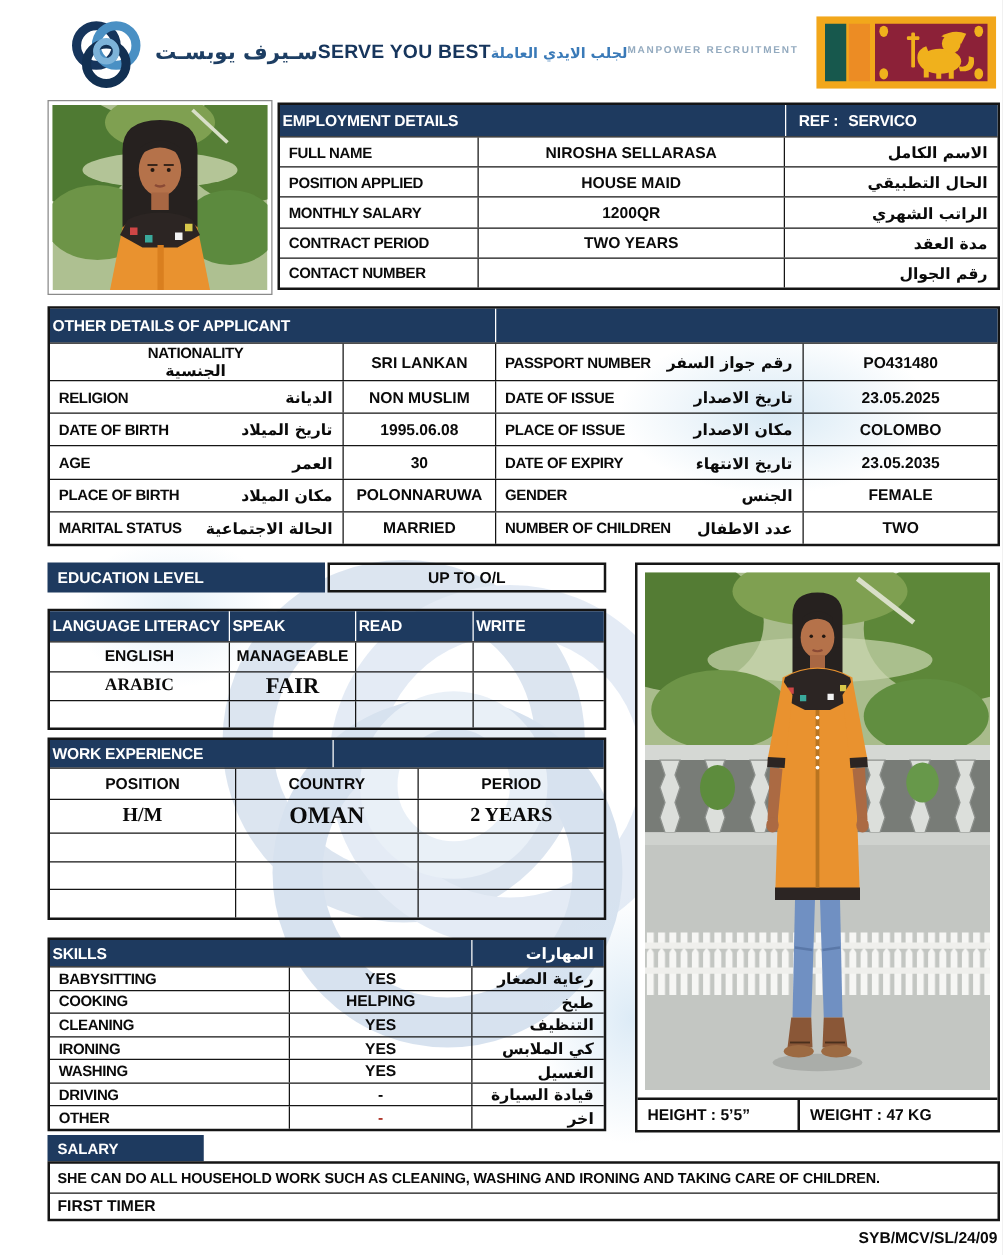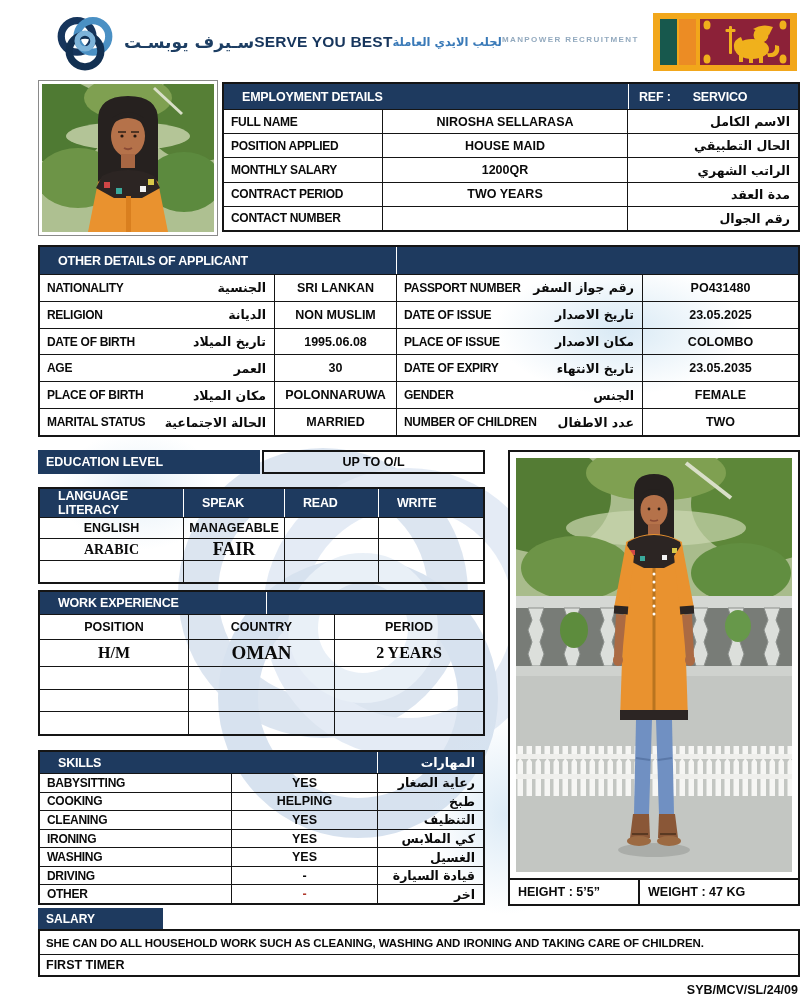--- a/index.html
+++ b/index.html
@@ -25,21 +25,21 @@
   .flag { position:absolute; left:653px; top:13px; z-index:2; }
 
   
   .tbl { position:absolute; border:2px solid #151515; display:flex; flex-direction:column; z-index:1; box-sizing:border-box; background:transparent; }
   .tr { display:flex; border-top:1px solid #151515; flex:1; }
   .tr:first-child { border-top:none; }
   .td { border-left:1px solid #151515; display:flex; align-items:center; box-sizing:border-box; overflow:hidden; }
   .td:first-child { border-left:none; }
   .navy { background:#1e3a5f; color:#ffffff; }
   .navy .td { border-left-color:#ffffff; }
-  .hdr-label { font-weight:bold; font-size:12.5px; padding-left:18px; letter-spacing:-0.2px; }
+  .hdr-label { font-weight:bold; font-size:12.5px; padding-left:2px; letter-spacing:-0.2px; }
   .lbl { font-weight:bold; font-size:12px; padding-left:7px; letter-spacing:-0.3px; }
   .val { font-weight:bold; font-size:12.5px; justify-content:center; text-align:center; }
   .ar  { font-family:"DejaVu Sans",sans-serif; font-weight:bold; font-size:12.5px; direction:rtl; justify-content:flex-start; padding-right:8px; }
   .between { justify-content:space-between; padding-right:8px; }
   .serif { font-family:"Liberation Serif", serif; }
   .red { color:#b03a2e; }
 
   
   .emp-tbl { left:222px; top:82px; width:578px; height:150px; }
   .other-tbl { left:38px; top:245px; width:762px; height:192px; }
@@ -150,21 +150,21 @@
       <rect x="106" y="95" width="6" height="6" fill="#d8c84a"></rect>
       <rect x="84" y="112" width="5" height="36" fill="#d97f1f"></rect>
     </svg>
   </div>
 
   <div class="tbl emp-tbl">
     <div class="tr navy" style="flex:0 0 25px;">
       <div class="td" style="width:404px;">
           <span class="hdr-label">EMPLOYMENT DETAILS</span>
         </div>
-      <div class="td" style="flex:1; padding-left:10px; gap:22px;">
+      <div class="td" style="flex:1; padding-left:10px; gap:8px;">
         <span class="hdr-label" style="padding-left:0;">REF :</span>
         <span class="hdr-label" style="padding-left:0;">SERVICO</span>
       </div>
     </div>
     <div class="tr">
       <div class="td lbl" style="width:158px;">FULL NAME</div>
       <div class="td val" style="width:245px;">NIROSHA SELLARASA</div>
       <div class="td ar" style="flex:1;">الاسم الكامل</div>
     </div>
     <div class="tr">
@@ -190,21 +190,21 @@
   </div>
 
   <div class="tbl other-tbl">
     <div class="tr navy" style="flex:0 0 27px;">
       <div class="td" style="width:356px;">
           <span class="hdr-label">OTHER DETAILS OF APPLICANT</span>
         </div>
       <div class="td" style="flex:1;"></div>
     </div>
     <div class="tr">
-      <div class="td lbl between" style="width:234px;">
+      <div class="td lbl between" style="width:234px;flex-direction:column;">
           <span>NATIONALITY</span>
           <span class="ar" style="padding:0;">الجنسية</span>
         </div>
       <div class="td val" style="width:122px;">SRI LANKAN</div>
       <div class="td lbl between" style="width:246px;">
           <span>PASSPORT NUMBER</span>
           <span class="ar" style="padding:0;">رقم جواز السفر</span>
         </div>
       <div class="td val" style="flex:1;">PO431480</div>
     </div>

